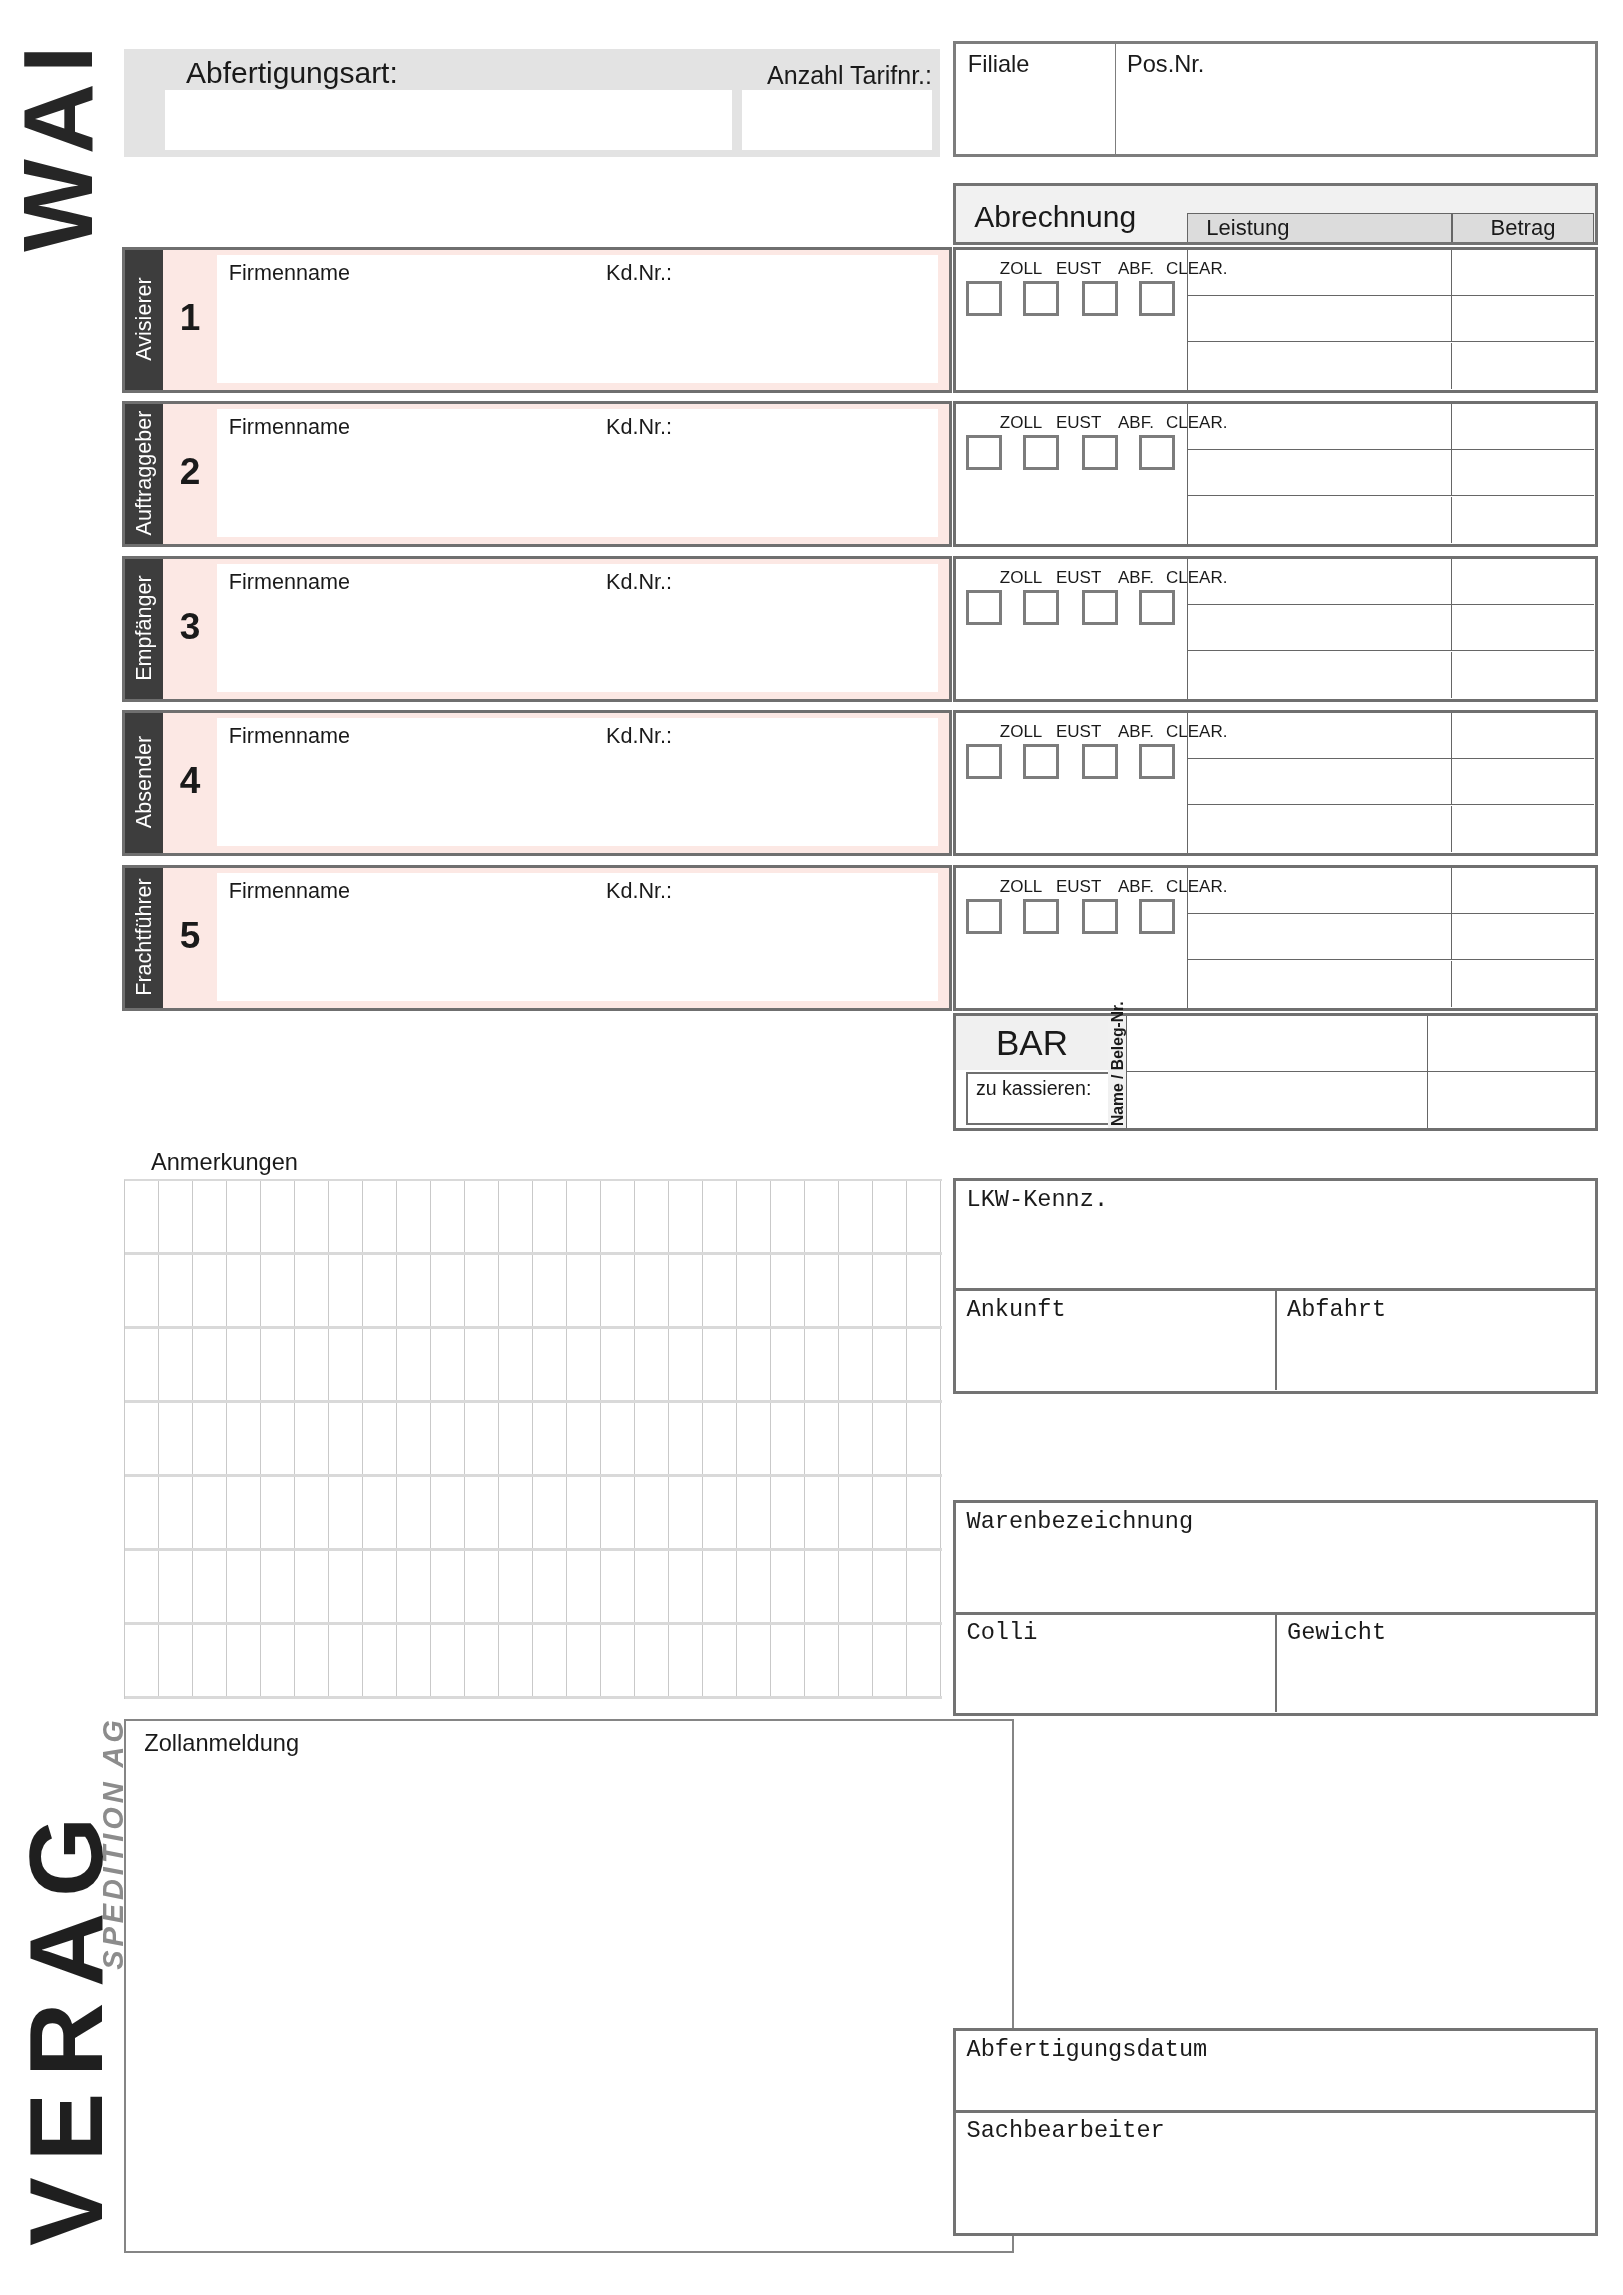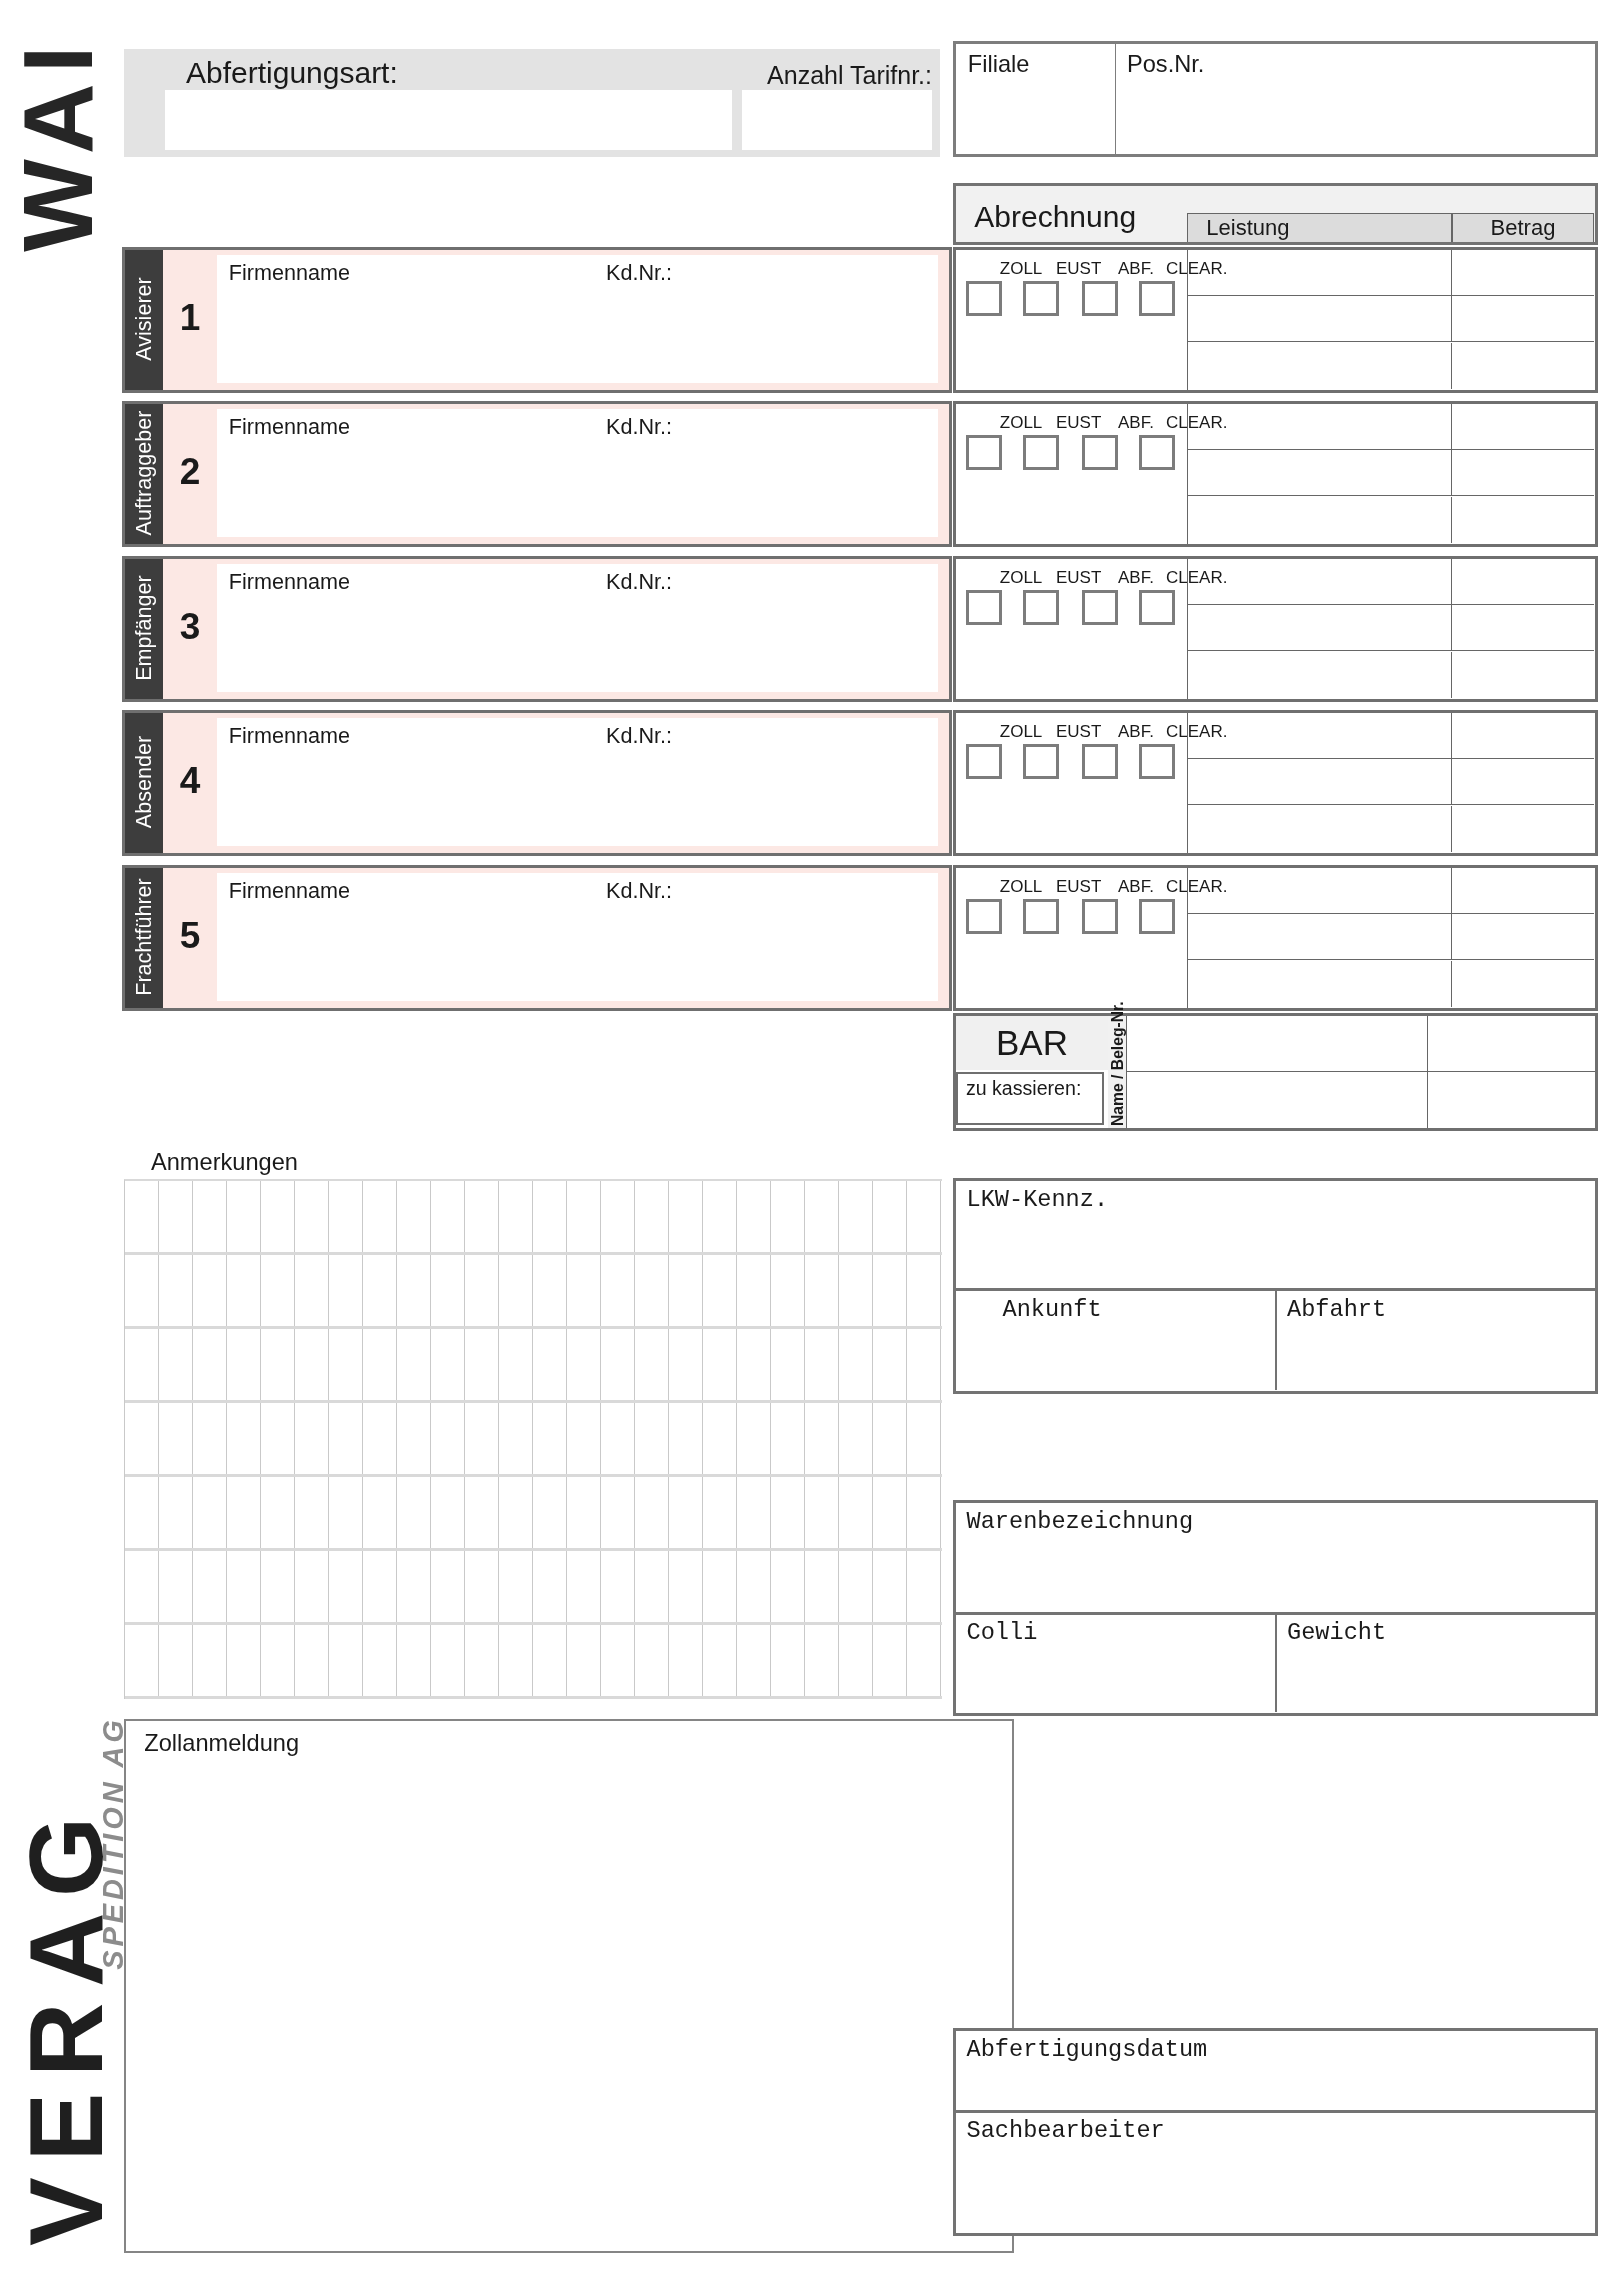--- a/index.html
+++ b/index.html
@@ -57,21 +57,21 @@
   .ltable{position:absolute;left:231px;top:0;width:407px;height:100%;border-left:1.3px solid #666;box-sizing:border-box;}
   .lrow{position:absolute;left:0;width:100%;height:46px;border-bottom:1.3px solid #666;box-sizing:border-box;}
   .lrow.r0{top:0;} .lrow.r1{top:46px;} .lrow.r2{top:93px;border-bottom:none;}
   .lcell{position:absolute;top:0;height:100%;}
   .lcell.leist{left:0;width:264px;border-right:1.3px solid #666;box-sizing:border-box;}
   .lcell.betr{left:264px;right:0;}
   
   .bar-block{left:953px;top:1013px;width:645px;height:118px;border:3.3px solid #6f6f6f;box-sizing:border-box;background:#fff;}
   .bar-box{position:absolute;left:0;top:0;width:152px;height:54px;background:#f0f0f0;
     font-size:35px;font-weight:normal;text-align:center;line-height:54px;}
-  .kassieren-box{position:absolute;left:0;top:56px;width:148px;height:53px;border:2.6px solid #6f6f6f;box-sizing:border-box;background:#fff;}
+  .kassieren-box{position:absolute;left:10px;top:56px;width:148px;height:53px;border:2.6px solid #6f6f6f;box-sizing:border-box;background:#fff;}
   .kassieren-label{position:absolute;left:7.9px;top:2.6px;font-size:19.6px;}
   .name-strip{position:absolute;left:152px;top:0;width:19px;height:100%;background:#f1f1f1;border-right:1.3px solid #666;box-sizing:border-box;}
   .name-beleg{position:absolute;transform:rotate(-90deg);transform-origin:top left;
     left:153px;top:110px;width:110px;height:17.7px;line-height:17.7px;text-align:center;
     font-size:15.7px;font-weight:600;}
   .bar-table{position:absolute;left:171px;top:0;right:0;height:100%;}
   .bar-row{position:absolute;left:0;width:100%;height:56px;border-bottom:1.3px solid #666;box-sizing:border-box;}
   .bar-row.r0{top:0;} .bar-row.r1{top:56px;border-bottom:none;}
   .bar-cell-divider{position:absolute;left:300px;top:0;width:1.3px;height:100%;background:#666;}
   
@@ -308,21 +308,21 @@
 </div>
 
 <span class="abs anm-label">Anmerkungen</span>
 <div class="abs anm-grid"></div>
 
 <div class="rbox lkw-block">
   <span class="box-label" style="left:10.5px;top:5.2px;">LKW-Kennz.</span>
   <div style="position:absolute;left:0;top:29px;width:100%;height:77px;"></div>
   <div class="hdiv" style="top:107px;"></div>
   <div class="vdiv" style="left:319px;top:109px;height:100px;"></div>
-  <span class="box-label" style="left:10.5px;top:115px;margin-left:36px;">Ankunft</span>
+  <span class="box-label" style="left:10.5px;top:115px;">Ankunft</span>
   <span class="box-label" style="left:331px;top:115px;">Abfahrt</span>
   <div style="position:absolute;left:0;top:141px;width:318px;height:69px;"></div>
   <div style="position:absolute;left:322px;top:141px;right:0;height:69px;"></div>
 </div>
 
 <div class="rbox waren-block">
   <span class="box-label" style="left:10.5px;top:5.2px;">Warenbezeichnung</span>
   <div style="position:absolute;left:0;top:29px;width:100%;height:79px;"></div>
   <div class="hdiv" style="top:109px;"></div>
   <div class="vdiv" style="left:319px;top:111px;height:98px;"></div>

